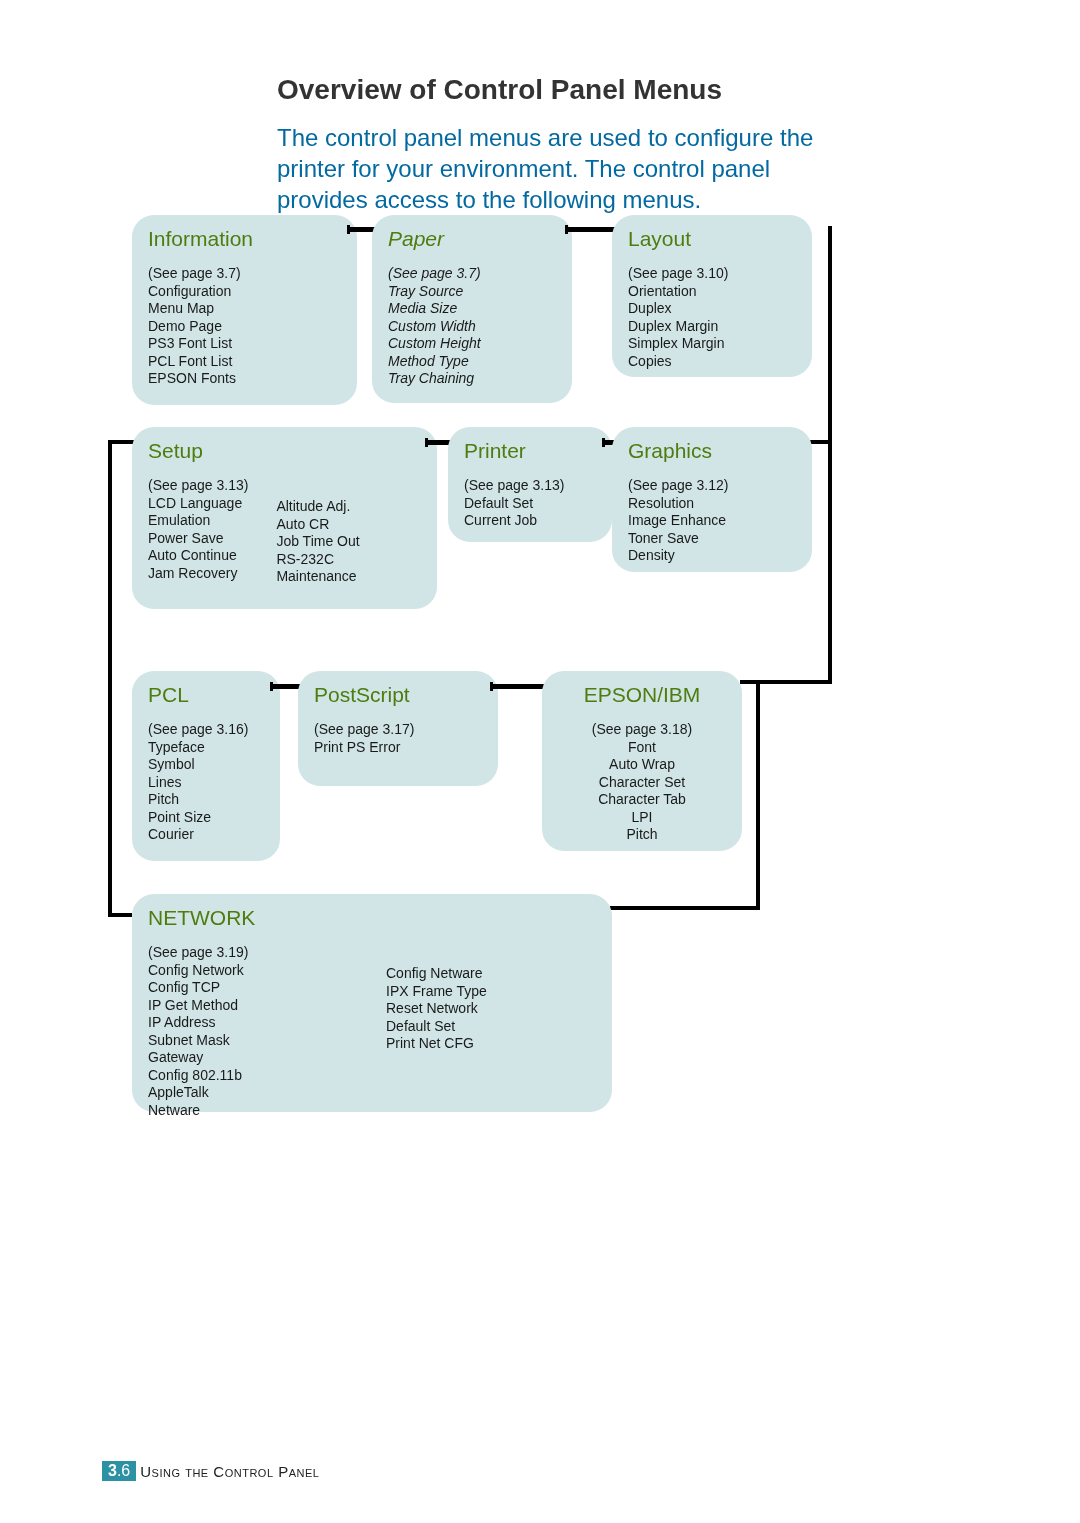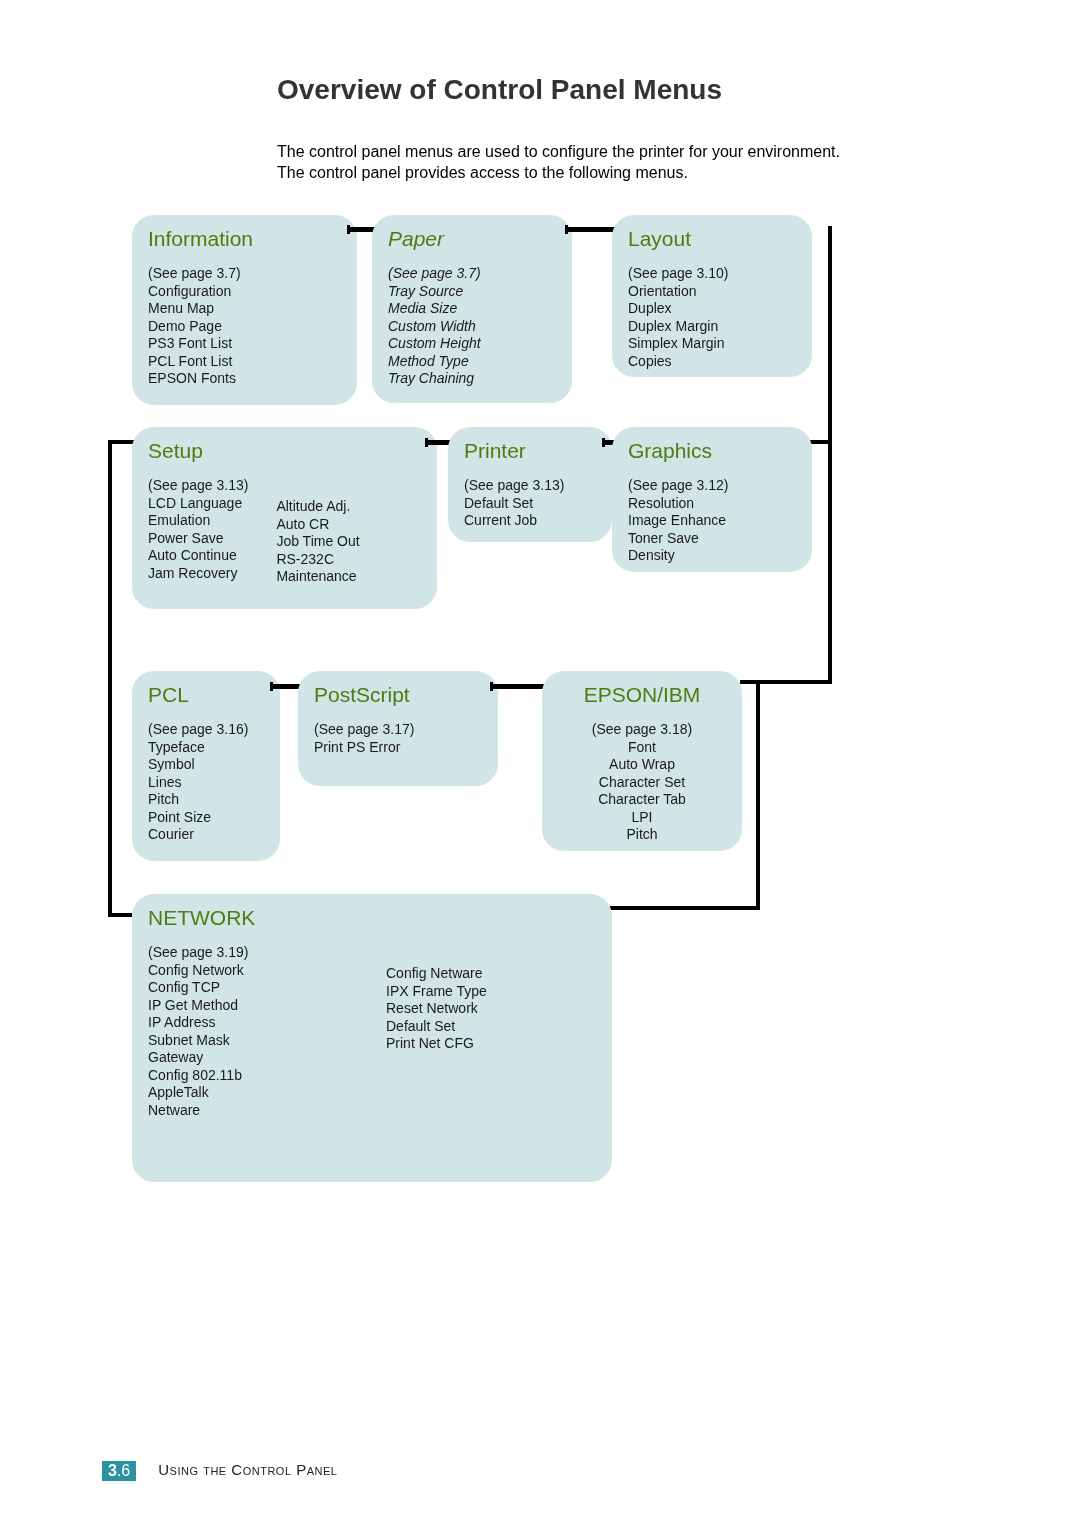--- a/index.html
+++ b/index.html
@@ -21,24 +21,23 @@
     top: 74px;
     font-size: 28px;
     font-weight: bold;
     color: #333;
   }
   .intro {
     position: absolute;
     left: 277px;
     top: 122px;
     width: 570px;
-    font-size: 16px;
+    font-size: 24px;
     line-height: 1.3;
-    color: #000000;
-    margin-top: 20px;
+    color: #0369a1;
   }
   .menu-box {
     position: absolute;
     background: #d1e5e6;
     border-radius: 22px;
     box-sizing: border-box;
     padding: 12px 16px 14px 16px;
   }
   .menu-title {
     font-size: 21px;
@@ -65,29 +64,30 @@
   #box-setup    { left:132px; top:427px; width:305px; height:182px; }
   #box-printer  { left:448px; top:427px; width:164px; height:115px; }
   #box-graphics { left:612px; top:427px; width:200px; height:145px; }
 
   
   #box-pcl        { left:132px; top:671px; width:148px; height:190px; }
   #box-postscript { left:298px; top:671px; width:200px; height:115px; }
   #box-epson      { left:542px; top:671px; width:200px; height:180px;text-align:center; }
 
   
-  #box-network { left:132px; top:894px; width:480px; height:288px; }
+  #box-network { left:132px; top:894px; width:480px; height:218px; }
 
   
   .footer {
     position: absolute;
     left: 102px;
     bottom: 42px;
     display: flex;
-    gap: 22px;
+    align-items: center;
+    gap: 4px;
   }
   .footer-num-box {
     background: #2b91a3;
     color: #fff;
     font-weight: bold;
     font-size: 16px;
     padding: 1px 6px;
   }
   .footer-num-box .dot, .footer-num-box .sub {
     font-weight: normal;

